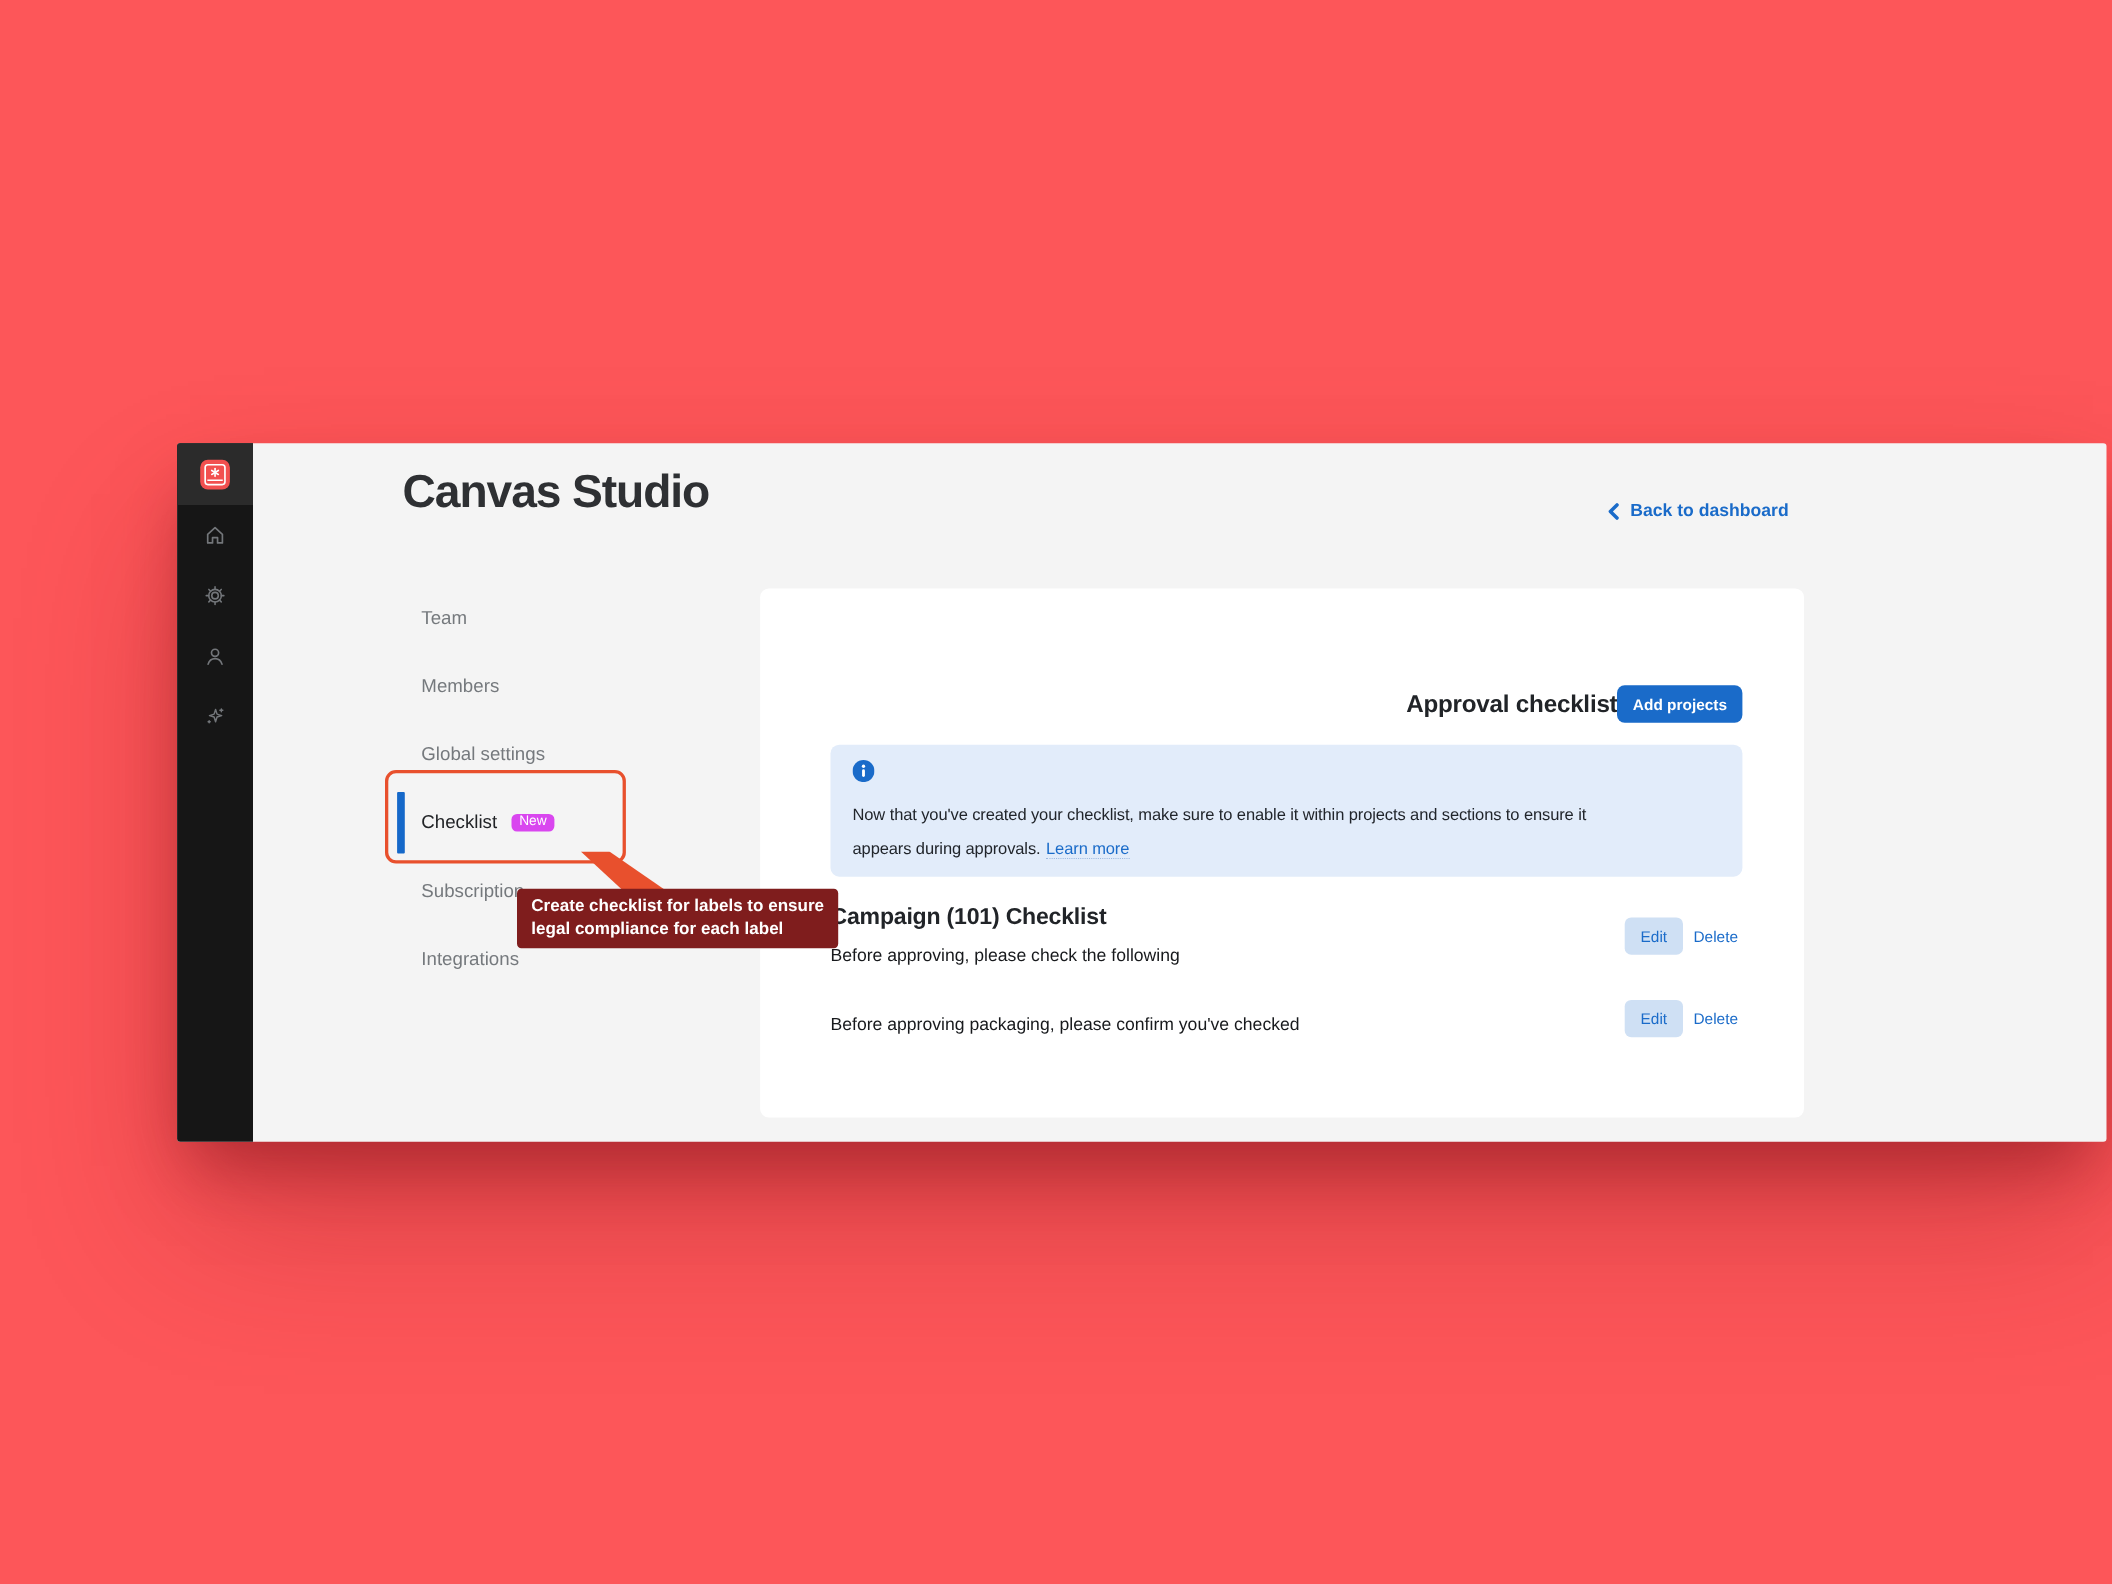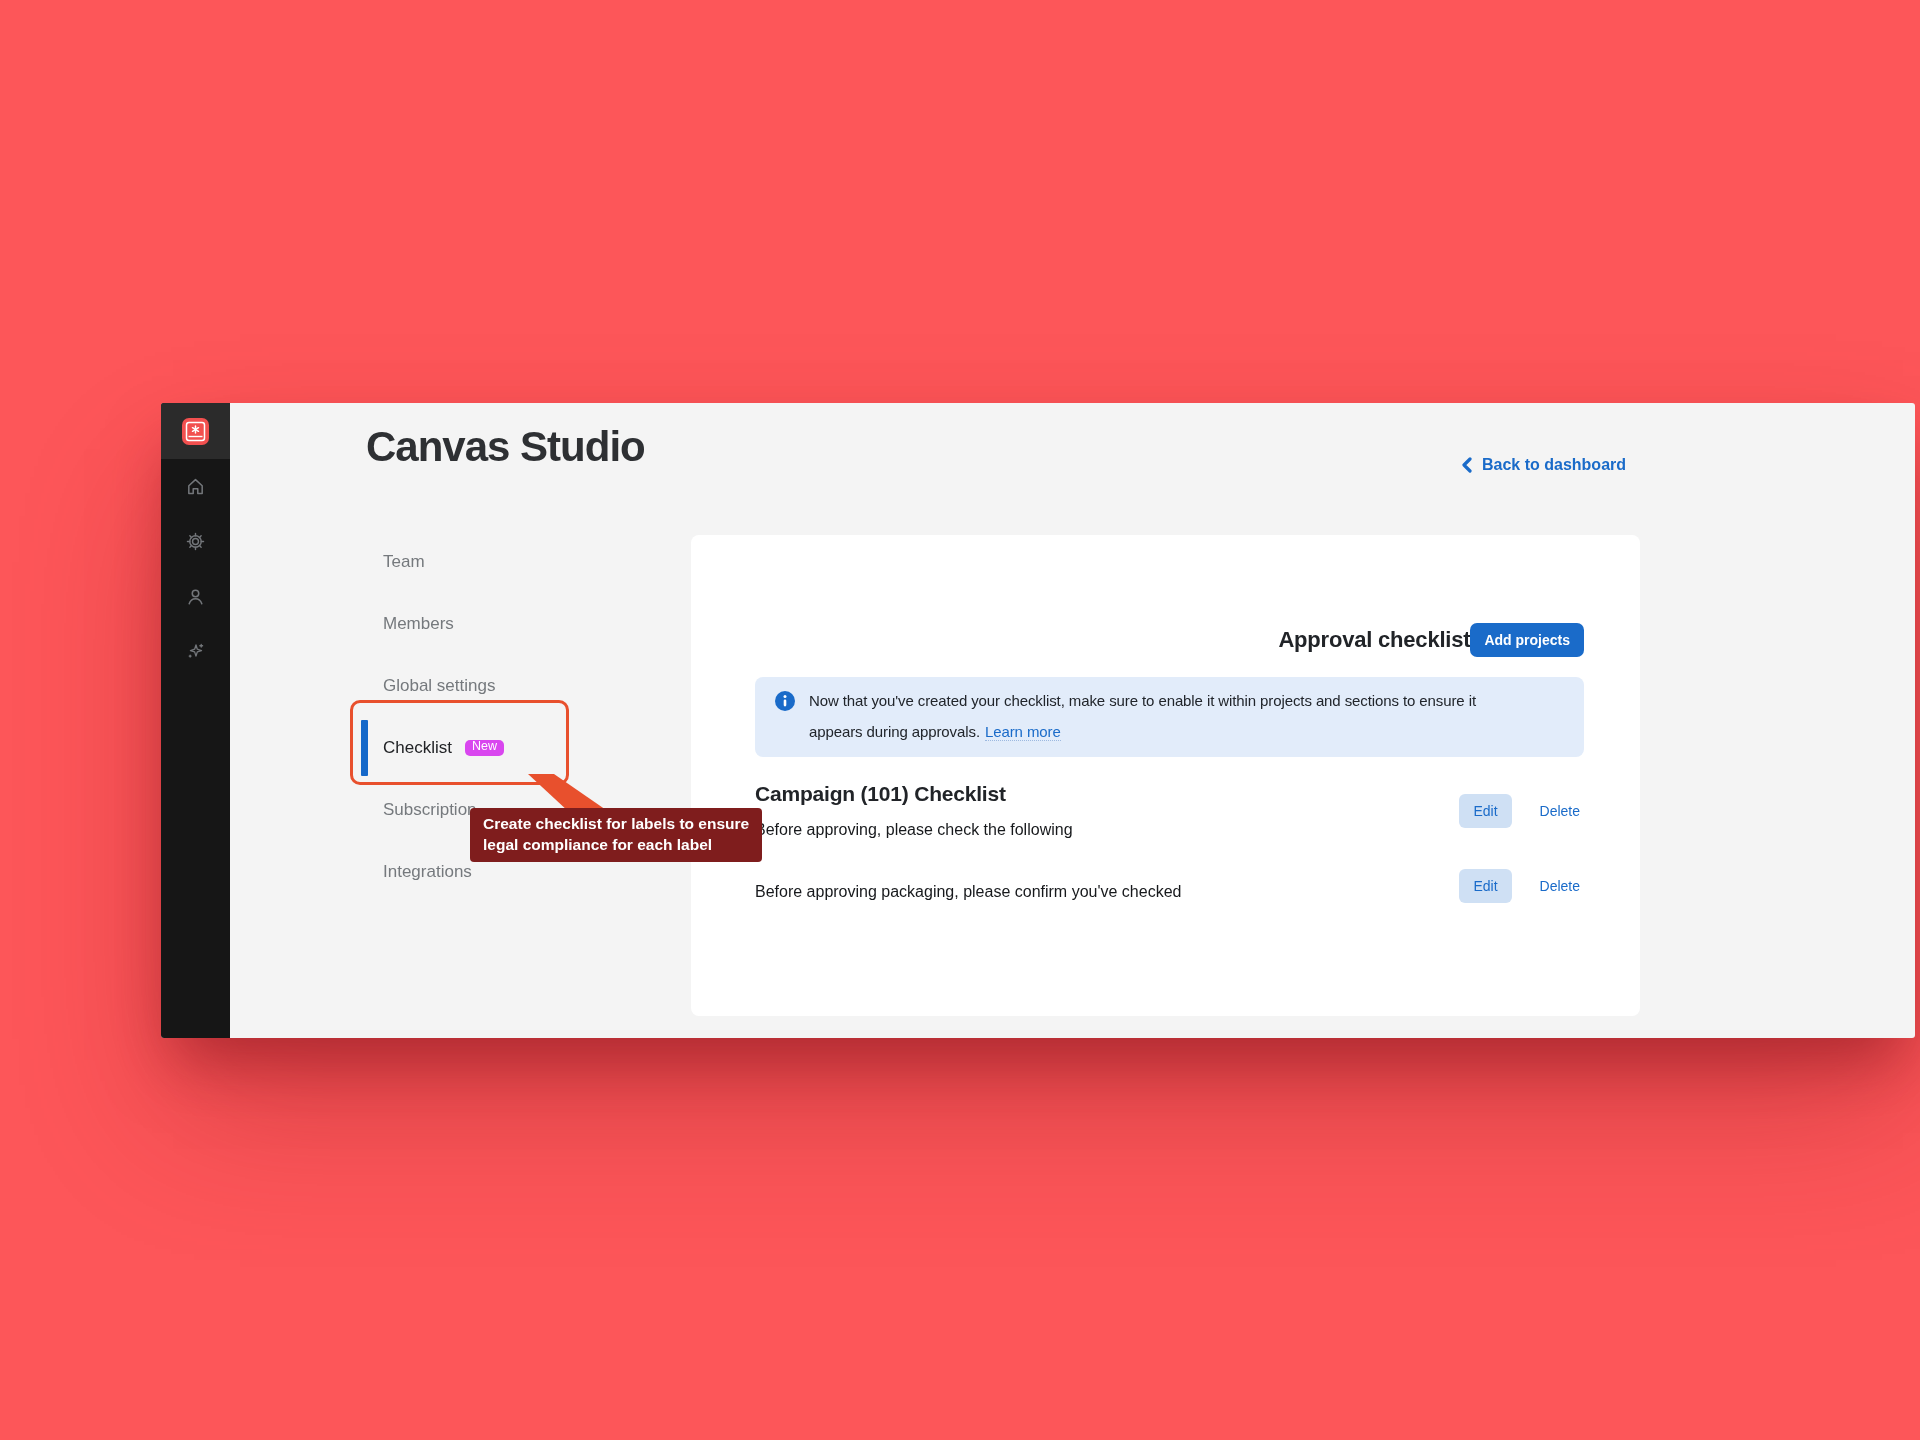--- a/index.html
+++ b/index.html
@@ -48,31 +48,31 @@
     background:#FFFFFF;border-radius:8px;padding:0 56px 0 64px;z-index:1;
   }
   .card-header{display:flex;justify-content:flex-end;align-items:center;padding-top:88px;}
   .card-header h2{margin:0;font-size:22px;font-weight:bold;color:#212428;letter-spacing:-0.2px;}
   .btn-primary{
     background:#1A6BC9;color:#fff;border:none;border-radius:7px;
     font-family:inherit;font-size:14px;font-weight:bold;padding:9px 14px;cursor:pointer;
   }
   .banner{
     margin-top:20px;background:#E2ECFA;border-radius:8px;padding:8px 20px 10px;
-    display:flex;gap:14px;font-size:15px;line-height:31px;color:#21252B;letter-spacing:-0.1px;
+    display:flex;gap:14px;font-size:15px;line-height:31px;color:#21252B;letter-spacing:-0.1px;flex-direction:column;
   }
   .banner .line{display:block;white-space:nowrap;}
   .info-icon{flex-shrink:0;margin-top:6px;width:20px;height:20px;}
   .banner a{color:#1A6BC9;text-decoration:none;border-bottom:1.5px dotted #9DB9E0;margin-left:5px;cursor:pointer;}
   .section{display:flex;justify-content:space-between;align-items:center;}
   .section.first{margin-top:24px;}
   .section.second{margin-top:28px;}
   .section h3{margin:0;font-size:21px;font-weight:bold;color:#212428;letter-spacing:-0.2px;line-height:26px;}
   .section p{margin:12px 0 0;font-size:16px;color:#17191C;line-height:22px;}
-  .actions{display:flex;align-items:flex-end;gap:24px;}
+  .actions{display:flex;align-items:flex-end;gap:6px;}
   .btn-edit{
     background:#CFE0F4;color:#1A6BC9;border:none;border-radius:6px;
     font-family:inherit;font-size:14px;padding:9px 14px;cursor:pointer;
   }
   .btn-delete{
     background:none;border:none;color:#1A6BC9;font-family:inherit;font-size:14px;
     padding:9px 4px;cursor:pointer;
   }
   
   .hl-box{

